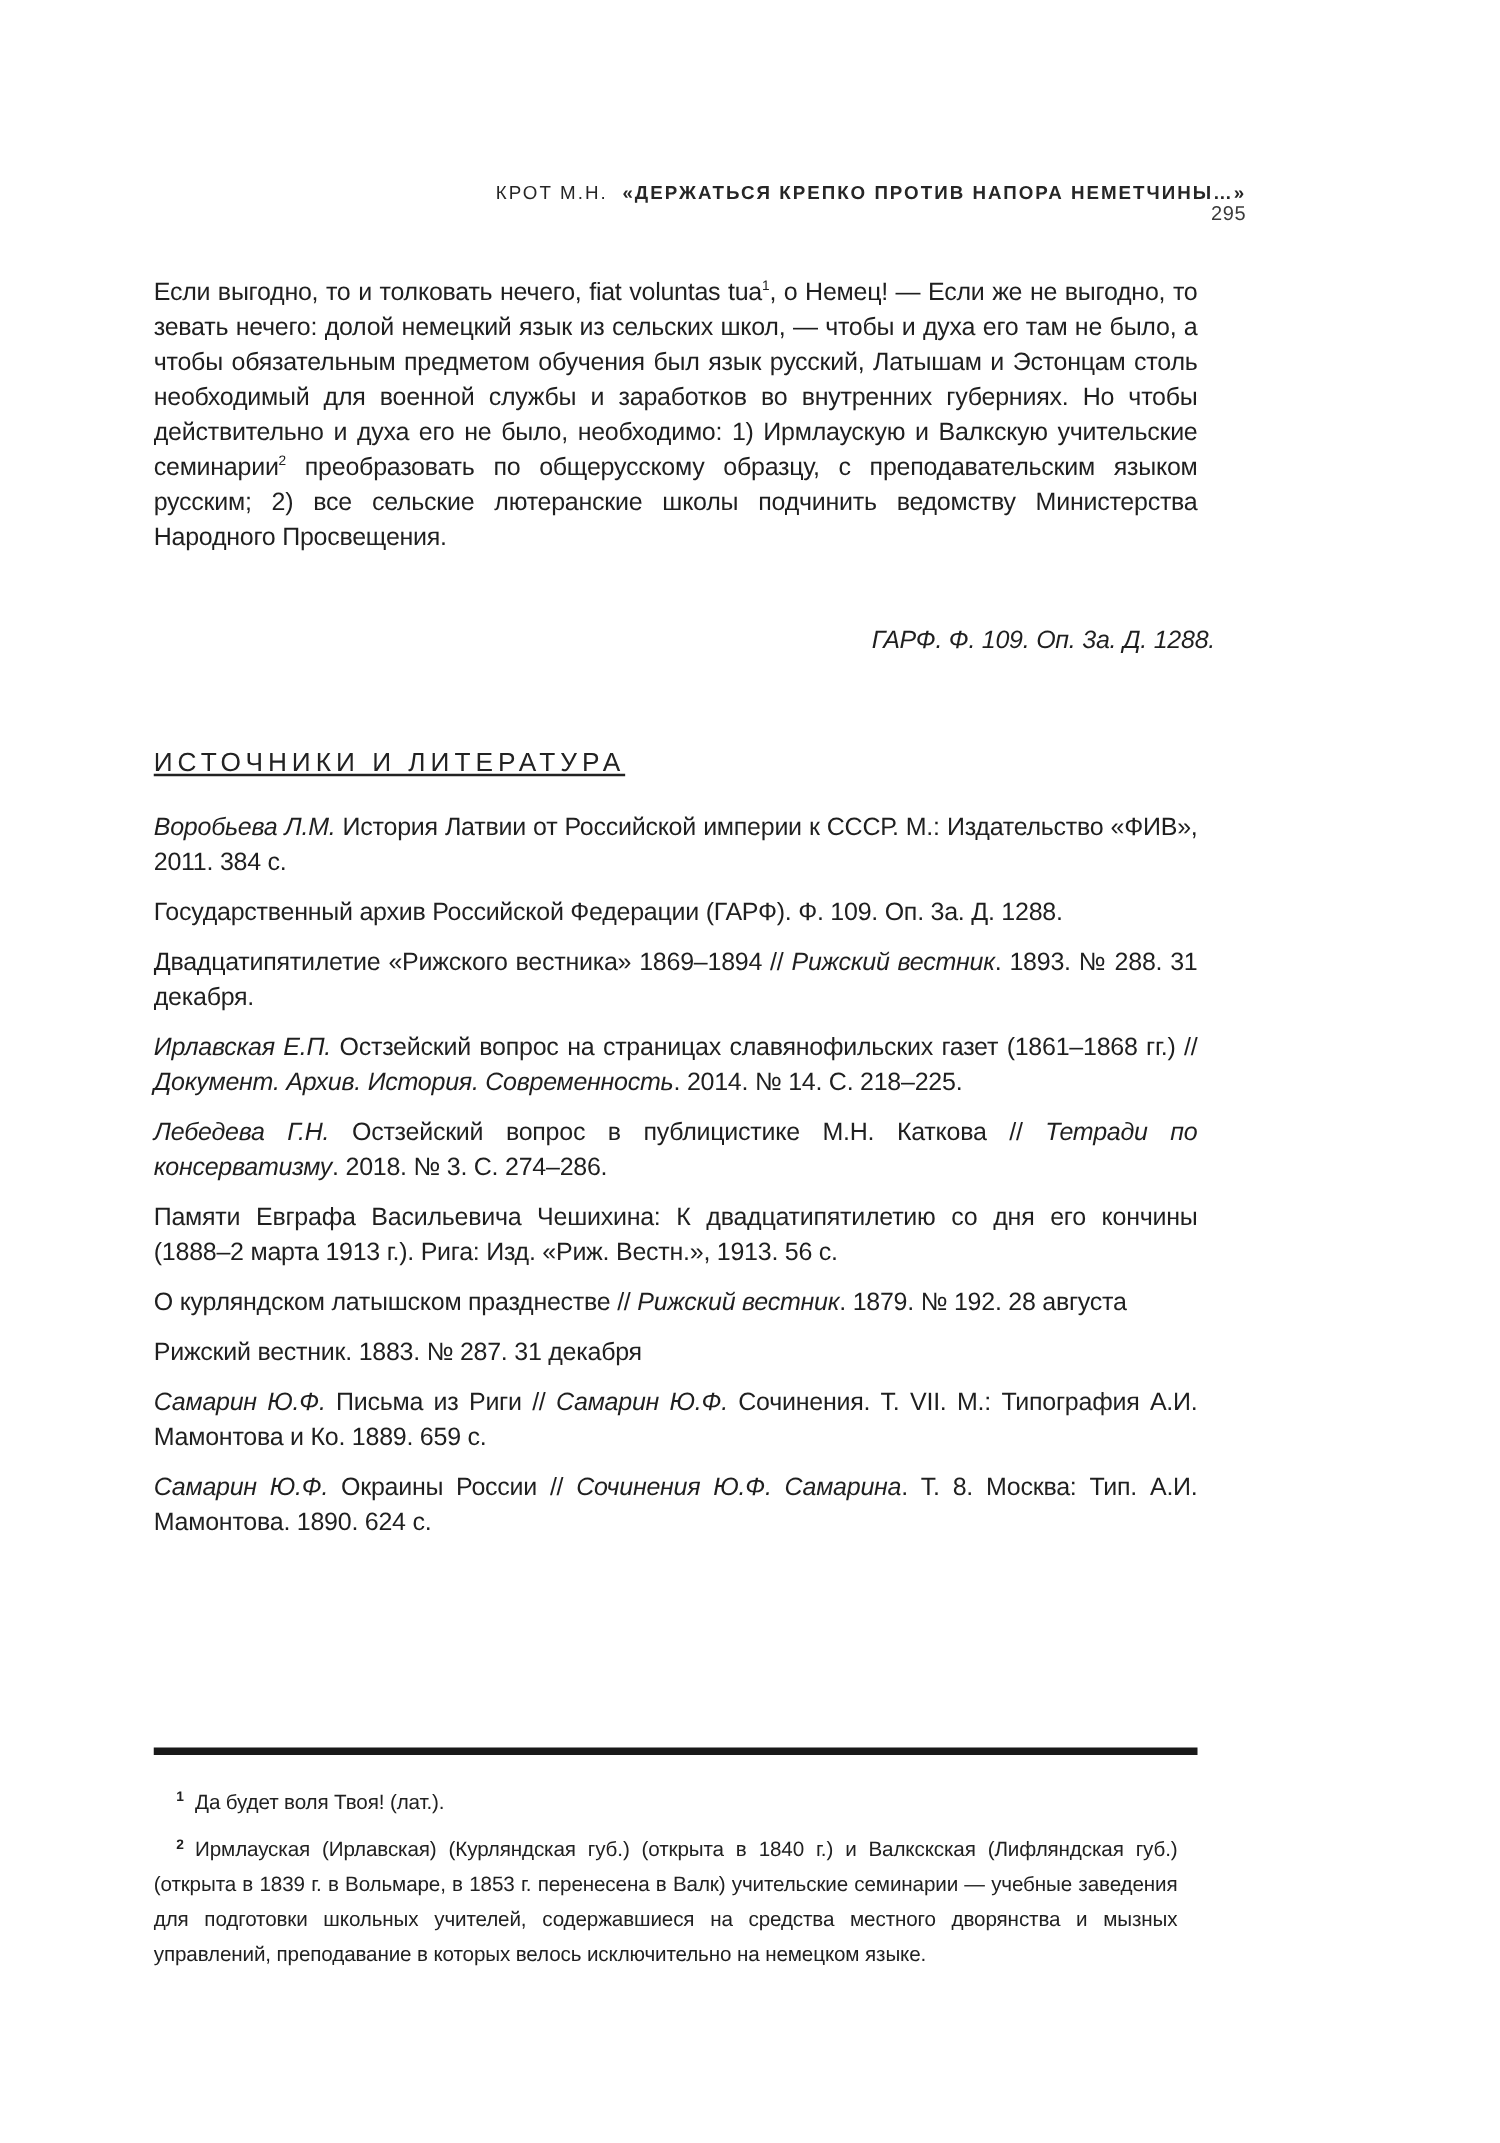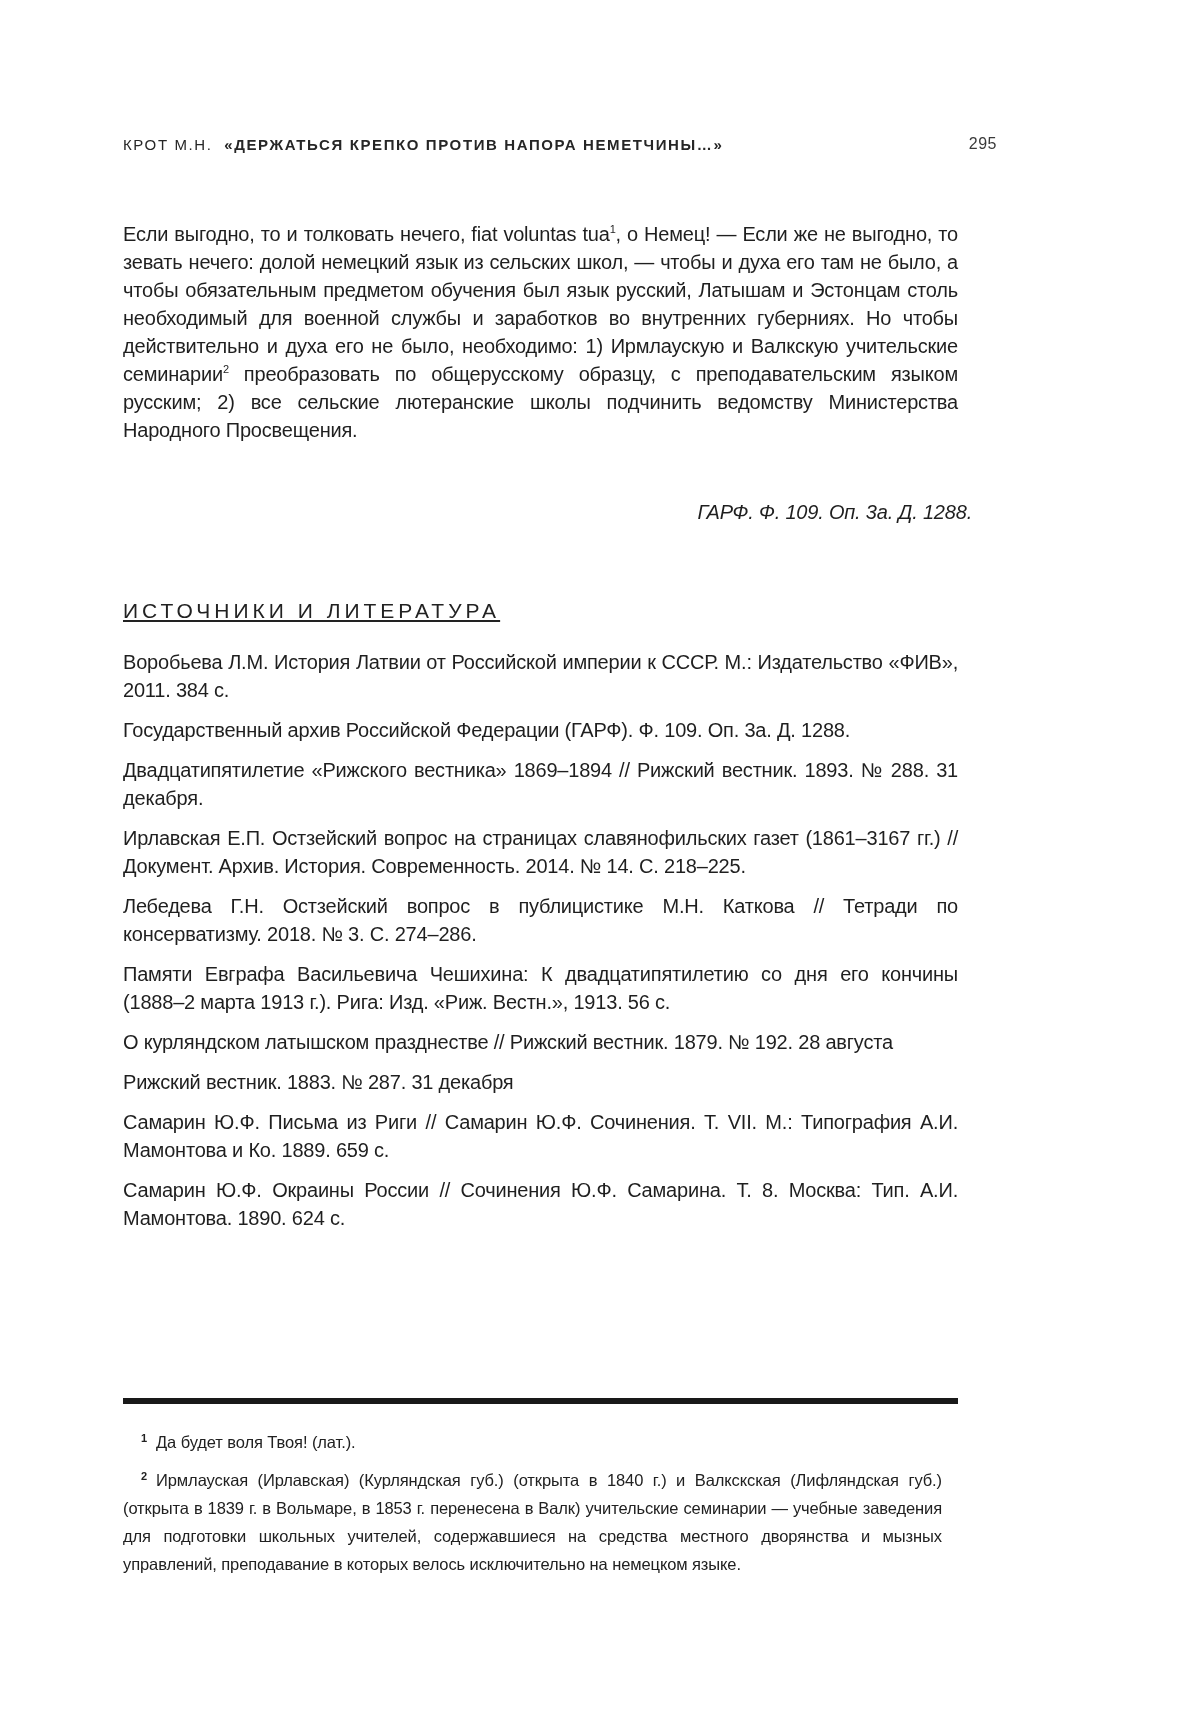--- a/index.html
+++ b/index.html
@@ -6,22 +6,22 @@
   .page{
     position:relative;
     width:1200px;height:1714px;
     background:#ffffff;
     margin:0 auto;
     font-family:"Liberation Sans","DejaVu Sans",sans-serif;
     color:#1f1f1f;
     overflow:hidden;
   }
   .running-head{
-    position:absolute;left:123px;top:135px;width:874px;
-    display:flex;justify-content:space-between;align-items:flex-end;
+    position:absolute;left:123px;top:146px;width:874px;
+    display:flex;justify-content:space-between;align-items:flex-end;flex-direction:column;
   }
   .running-head .rh-left{
     font-size:15px;letter-spacing:1.6px;white-space:nowrap;color:#262626;
   }
   .rh-author{font-weight:400;}
   .rh-title{font-weight:700;margin-left:6px;}
   .page-number{font-size:16px;color:#3a3a3a;letter-spacing:.5px;}
   .quote{
     position:absolute;left:123px;top:220px;width:835px;
     font-size:20px;line-height:28px;letter-spacing:-0.2px;
@@ -37,21 +37,21 @@
     position:absolute;left:123px;top:599px;width:835px;
     font-size:21px;font-weight:400;letter-spacing:4px;margin:0;color:#222;text-decoration:underline;
   }
   .bibliography{
     position:absolute;left:123px;top:648px;width:835px;
   }
   .bib-entry{
     font-size:20px;line-height:28px;letter-spacing:-0.2px;
     text-align:justify;margin:0 0 12px 0;
   }
-  .it{}
+  .it{font-style:italic;}
   .footnote-block{
     position:absolute;left:123px;top:1398px;width:835px;
   }
   .footnote-rule{
     width:100%;height:6px;background:#191919;margin:0 0 24px 0;
   }
   .footnote{
     font-size:16.5px;line-height:28px;letter-spacing:-0.1px;
     text-align:justify;margin:0 16px 10px 0;text-indent:18px;color:#212121;
   }
@@ -76,21 +76,21 @@
   <p class="quote"><span>Если выгодно, то и толковать нечего, fiat voluntas tua</span><sup>1</sup><span>, о Немец! — Если же не выгодно, то зевать нечего: долой немецкий язык из сельских школ, — чтобы и духа его там не было, а чтобы обязательным предметом обучения был язык русский, Латышам и Эстонцам столь необходимый для военной службы и заработков во внутренних губерниях. Но чтобы действительно и духа его не было, необходимо: 1) Ирмлаускую и Валкскую учительские семинарии</span><sup>2</sup><span> преобразовать по общерусскому образцу, с преподавательским языком русским; 2) все сельские лютеранские школы подчинить ведомству Министерства Народного Просвещения.</span></p>
 
   <p class="archive-ref">ГАРФ. Ф. 109. Оп. 3а. Д. 1288.</p>
 
   <h2 class="section-heading">ИСТОЧНИКИ И ЛИТЕРАТУРА</h2>
 
   <div class="bibliography">
     <p class="bib-entry"><span class="it">Воробьева Л.М.</span><span> История Латвии от Российской империи к СССР. М.: Издательство «ФИВ», 2011. 384 с.</span></p>
     <p class="bib-entry"><span>Государственный архив Российской Федерации (ГАРФ). Ф. 109. Оп. 3а. Д. 1288.</span></p>
     <p class="bib-entry"><span>Двадцатипятилетие «Рижского вестника» 1869–1894 // </span><span class="it">Рижский вестник</span><span>. 1893. № 288. 31 декабря.</span></p>
-    <p class="bib-entry"><span class="it">Ирлавская Е.П.</span><span> Остзейский вопрос на страницах славянофильских газет (1861–3167 гг.) // </span><span class="it">Документ. Архив. История. Современность</span><span>. 2014. № 14. С. 218–225.</span></p>
+    <p class="bib-entry"><span class="it">Ирлавская Е.П.</span><span> Остзейский вопрос на страницах славянофильских газет (1861–1868 гг.) // </span><span class="it">Документ. Архив. История. Современность</span><span>. 2014. № 14. С. 218–225.</span></p>
     <p class="bib-entry"><span class="it">Лебедева Г.Н.</span><span> Остзейский вопрос в публицистике М.Н. Каткова // </span><span class="it">Тетради по консерватизму</span><span>. 2018. № 3. С. 274–286.</span></p>
     <p class="bib-entry"><span>Памяти Евграфа Васильевича Чешихина: К двадцатипятилетию со дня его кончины (1888–2 марта 1913 г.). Рига: Изд. «Риж. Вестн.», 1913. 56 с.</span></p>
     <p class="bib-entry"><span>О курляндском латышском празднестве // </span><span class="it">Рижский вестник</span><span>. 1879. № 192. 28 августа</span></p>
     <p class="bib-entry"><span>Рижский вестник. 1883. № 287. 31 декабря</span></p>
     <p class="bib-entry"><span class="it">Самарин Ю.Ф.</span><span> Письма из Риги // </span><span class="it">Самарин Ю.Ф.</span><span> Сочинения. Т. VII. М.: Типография А.И. Мамонтова и Ко. 1889. 659 с.</span></p>
     <p class="bib-entry"><span class="it">Самарин Ю.Ф.</span><span> Окраины России // </span><span class="it">Сочинения Ю.Ф. Самарина</span><span>. Т. 8. Москва: Тип. А.И. Мамонтова. 1890. 624 с.</span></p>
   </div>
 
   <div class="footnote-block">
     <div class="footnote-rule"></div>

